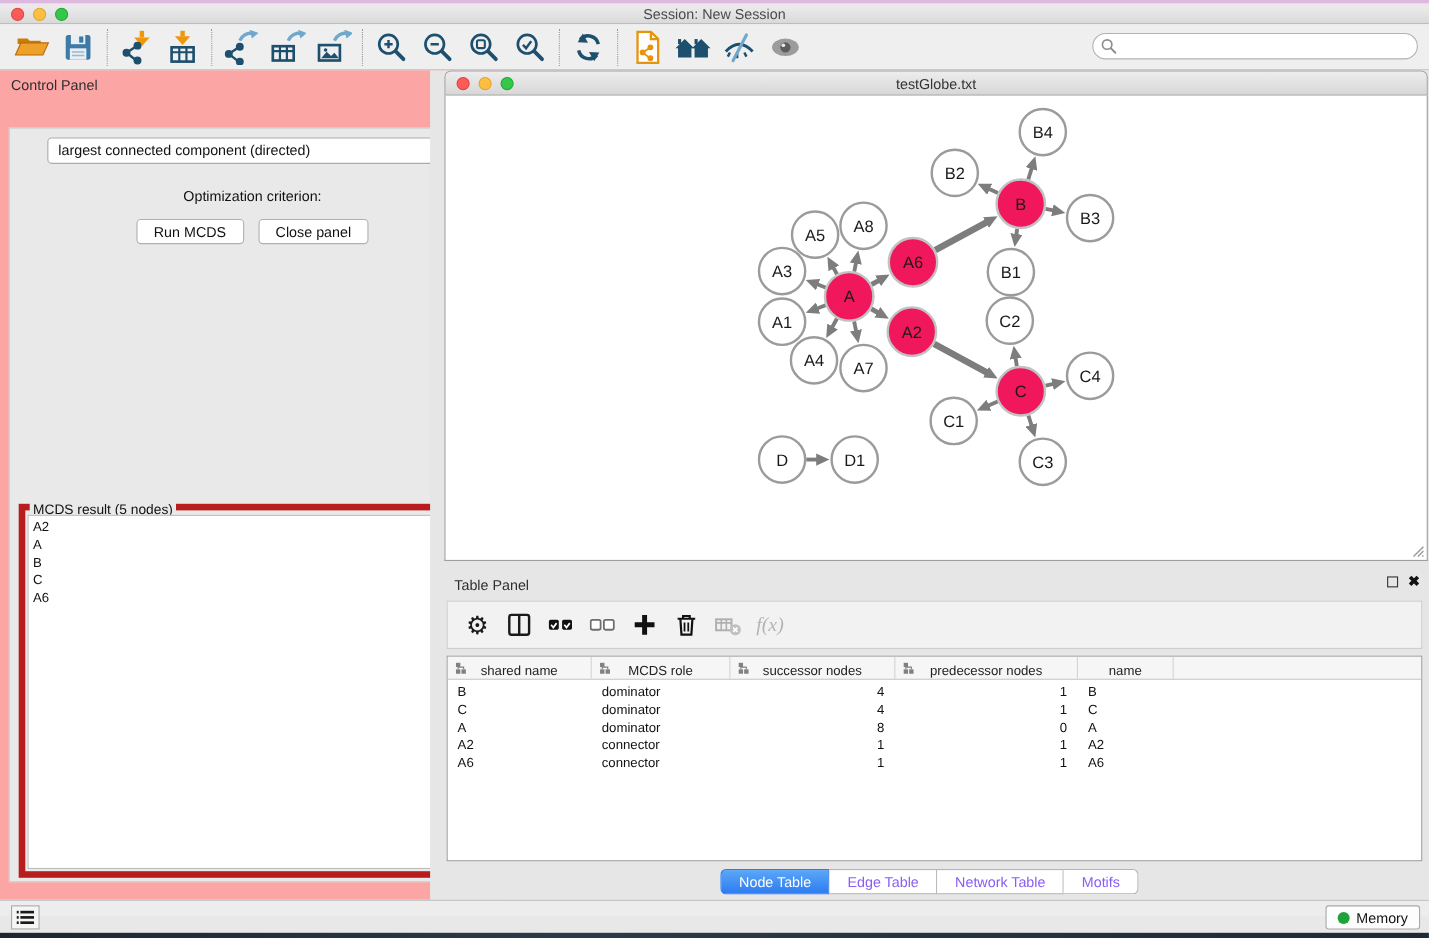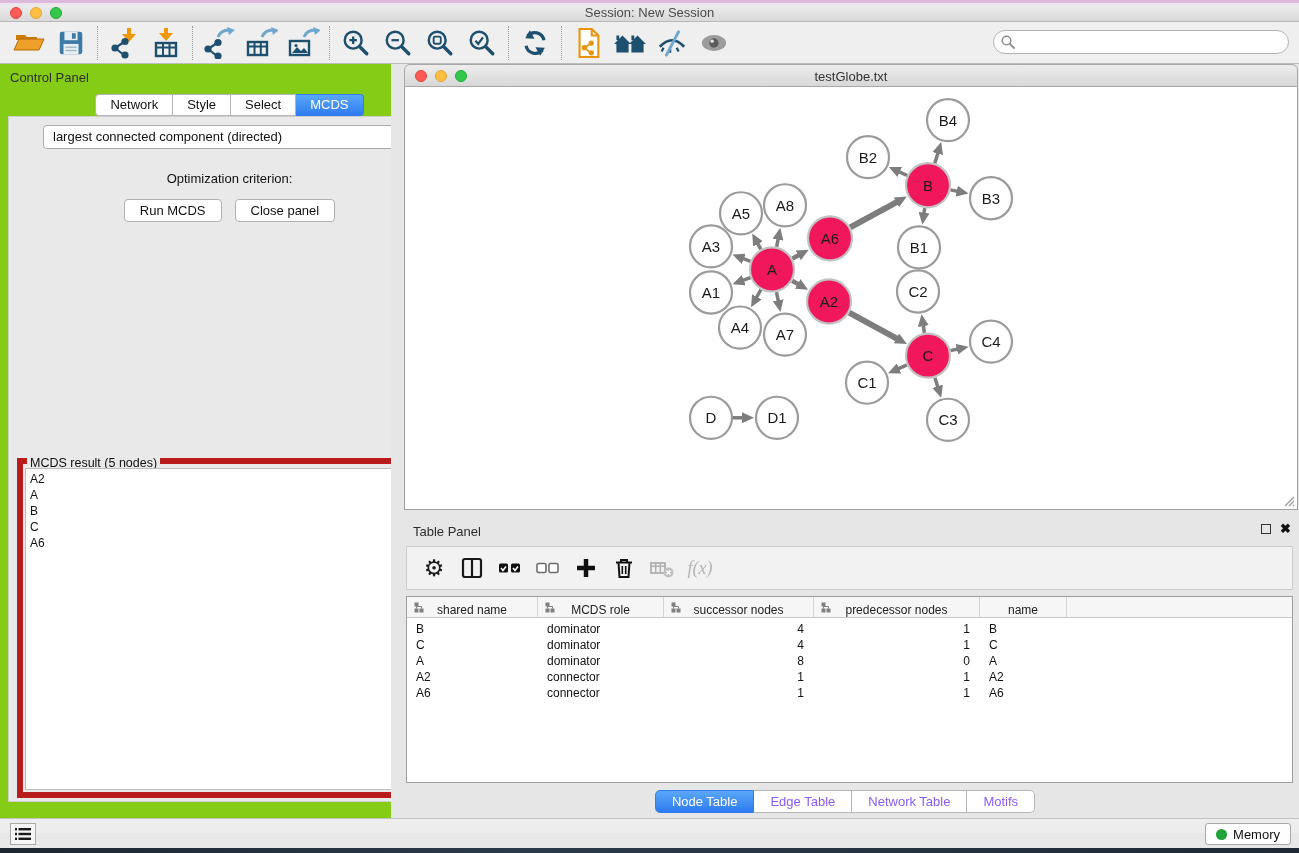--- a/index.html
+++ b/index.html
@@ -21,21 +21,21 @@
   
   #main-toolbar { position:absolute; left:0; top:22px; width:1299px; height:42px;
     background:#efefef; border-bottom:1px solid #bdbdbd; display:flex; align-items:center; padding-left:8px; }
   .tb-ico { width:42px; height:36px; display:flex; align-items:center; justify-content:center; cursor:default; }
   .tb-sep { width:1px; height:34px; margin:0 5px; border-left:1px dotted #9a9a9a; }
   #search-wrap { position:absolute; right:10px; top:8px; width:296px; height:24px; }
   #search-input { width:100%; height:100%; border:1px solid #b3b3b3; border-radius:12px; background:#fff; padding:0 8px 0 26px; font-size:13px; font-family:"Liberation Sans",sans-serif; outline:none; }
   #search-icon { position:absolute; left:8px; top:5px; }
 
   
-  #control-panel { position:absolute; left:0; top:64px; width:460px; height:754px; background:#84cc16; border-right:1px solid #bdbdbd; }
+  #control-panel { position:absolute; left:0; top:64px; width:460px; height:754px; background:#fca5a5; border-right:1px solid #bdbdbd; }
   .panel-head { position:relative; height:26px; padding:6px 10px 0 10px; color:#2e2e2e; }
   .panel-btns { position:absolute; right:8px; top:6px; display:flex; gap:9px; align-items:center; }
   .float-btn { width:10px; height:10px; border:1.5px solid #333; display:inline-block; }
   .close-btn { font-weight:bold; font-size:13px; color:#111; line-height:10px; }
   #cp-tabs { position:absolute; left:0; right:0; top:30px; display:flex; justify-content:center; }
   .cp-tab { height:22px; line-height:20px; padding:0 14px; background:#fff; border:1px solid #b5b5b5; border-left:none; font-size:13px; color:#111; }
   .cp-tab:first-child { border-left:1px solid #b5b5b5; border-radius:4px 0 0 4px; }
   .cp-tab:last-child { border-radius:0 4px 4px 0; }
   .cp-tab.active { background:linear-gradient(#5aa7f8, #2e7cf0); border-color:#2e7cf0; color:#fff; }
   #cp-content { position:absolute; left:8px; right:8px; top:52px; bottom:16px; background:#e9e9e9; border:1px solid #cfcfcf; }
@@ -266,26 +266,20 @@
   </div>
 
   <div id="control-panel">
     <div class="panel-head">
       <span>Control Panel</span>
       <span class="panel-btns">
         <span class="float-btn"></span>
         <span class="close-btn">✖</span>
       </span>
     </div>
-    <div id="cp-tabs">
-        <div class="cp-tab">Network</div>
-        <div class="cp-tab">Style</div>
-        <div class="cp-tab">Select</div>
-        <div class="cp-tab active">MCDS</div>
-      </div>
     <div id="cp-content">
       <div id="criterion-select">
         <span>largest connected component (directed)</span>
         <span id="criterion-stepper">
           <svg width="10" height="14" viewBox="0 0 10 14">
               <path d="M1.5 5.5L5 1.5l3.5 4z" fill="#fff"></path>
               <path d="M1.5 8.5L5 12.5l3.5-4z" fill="#fff"></path>
             </svg>
         </span>
       </div>

